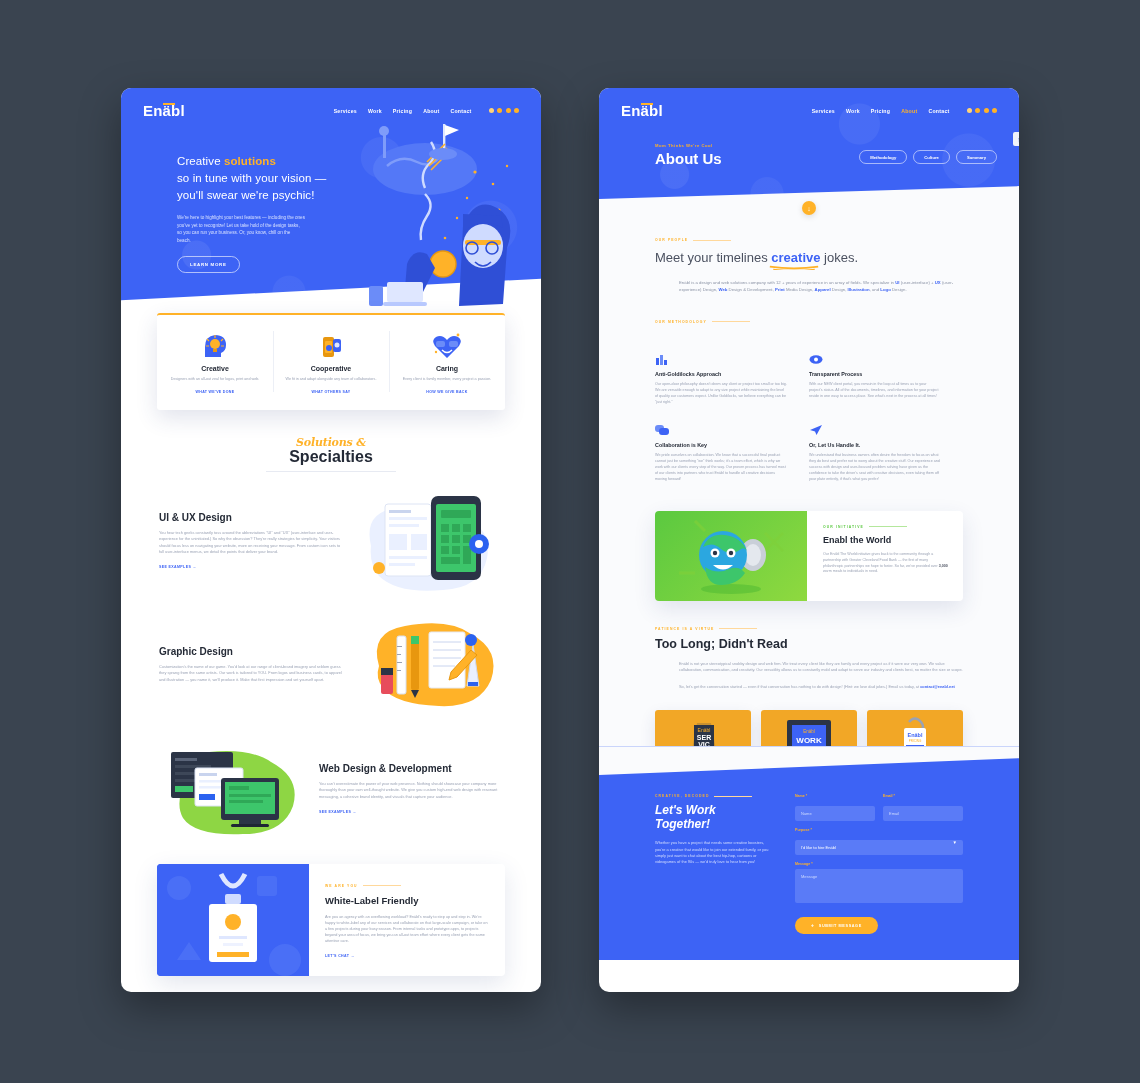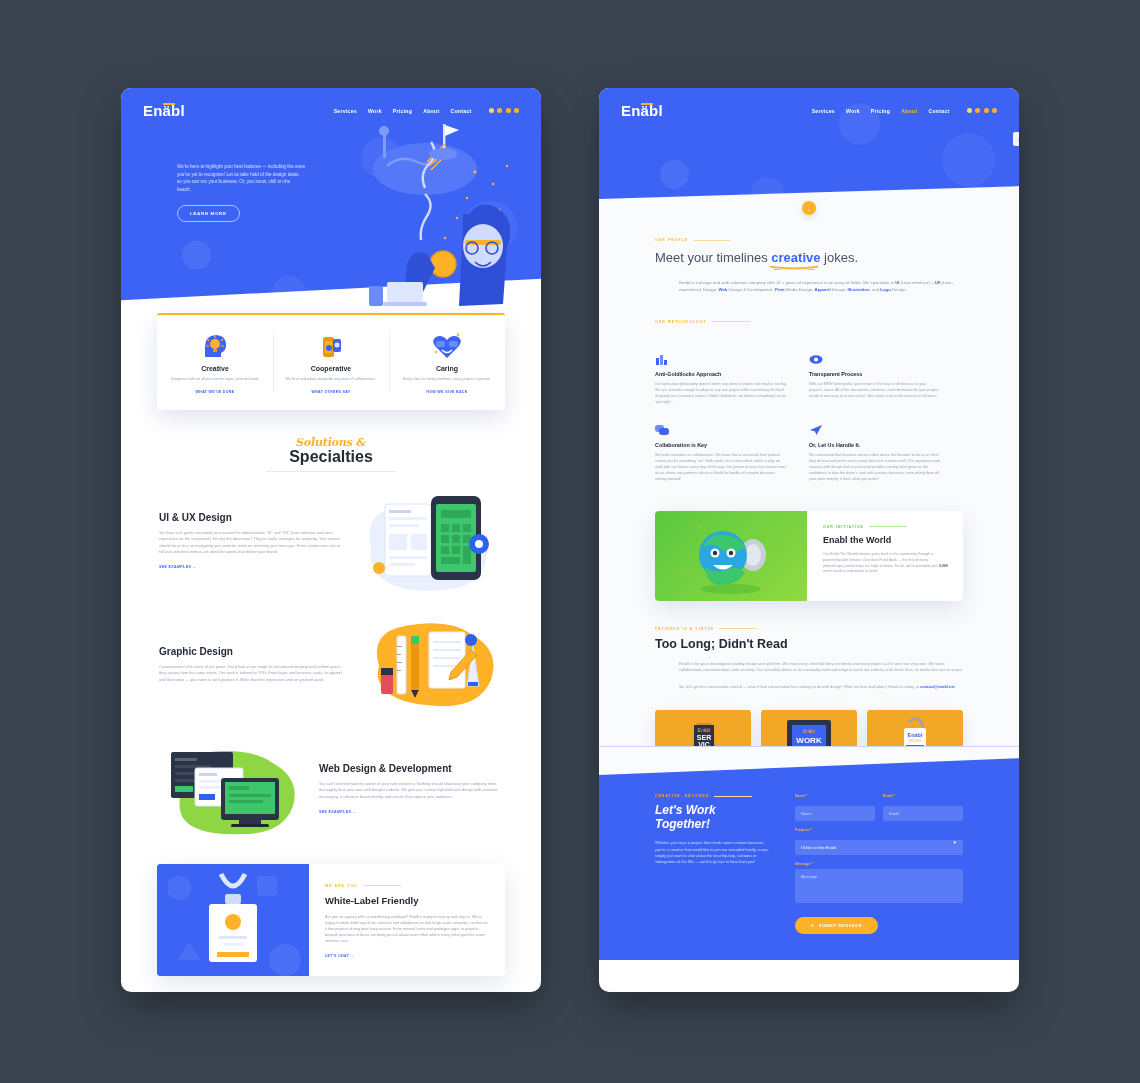--- a/index.html
+++ b/index.html
@@ -261,20 +261,26 @@
         <span class="social">
           <i class="s1"></i>
           <i class="s2"></i>
           <i class="s3"></i>
           <i class="s4"></i>
         </span>
       </div>
     </div>
 
     <div class="hero-copy">
+      <div class="hero-h1">
+        <span>Creative</span>
+        <b>solutions</b><br>
+        <span>so in tune with your vision —</span><br>
+        <span>you'll swear we're psychic!</span>
+      </div>
       <div class="hero-p">We're here to highlight your best features — including the ones you've yet to recognize! Let us take hold of the design tasks, so you can run your business. Or, you know, chill on the beach.</div>
       <div class="btn-ghost">LEARN MORE</div>
     </div>
 
     <svg class="hero-art" viewBox="0 0 190 205">
       <ellipse cx="78" cy="55" rx="52" ry="26" fill="#5478f7"></ellipse>
       <path d="M40 52 q14 -12 30 -4 t26 -10" stroke="#7f9cfa" stroke-width="2.5" fill="none"></path>
       <path d="M78 74 q-6 -14 4 -24 t2 -22" stroke="#cfdbff" stroke-width="2.4" fill="none"></path>
       <path d="M78 80 q10 10 2 22 t-6 24" stroke="#cfdbff" stroke-width="2.4" fill="none"></path>
       <rect x="36" y="20" width="3" height="24" fill="#7f9cfa"></rect>
@@ -517,20 +523,31 @@
         <a href="#">Contact</a>
         <span class="social">
           <i class="s1"></i>
           <i class="s2"></i>
           <i class="s3"></i>
           <i class="s4"></i>
         </span>
       </div>
     </div>
 
+    <div class="r-headrow">
+      <div>
+        <div class="r-eyebrow">Mom Thinks We're Cool</div>
+        <div class="r-title">About Us</div>
+      </div>
+      <div class="pills">
+        <span class="pill">Methodology</span>
+        <span class="pill">Culture</span>
+        <span class="pill">Summary</span>
+      </div>
+    </div>
 
     <div class="r-wave"></div>
     <div class="dot-anchor">↓</div>
   </div>
 
   <div class="r-body">
     <div class="eyebrow">
         <span>OUR PEOPLE</span>
       </div>
     <div class="big-h2">

